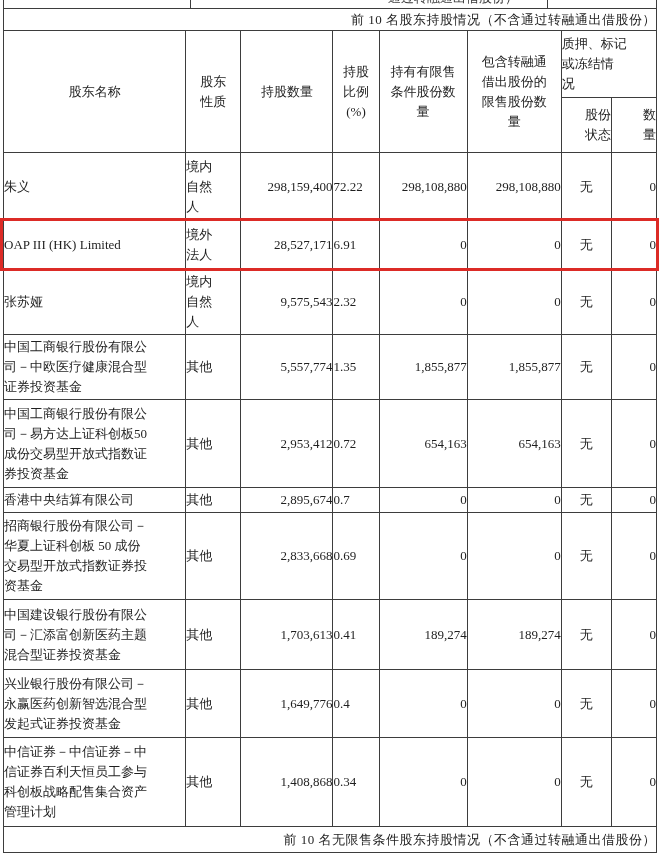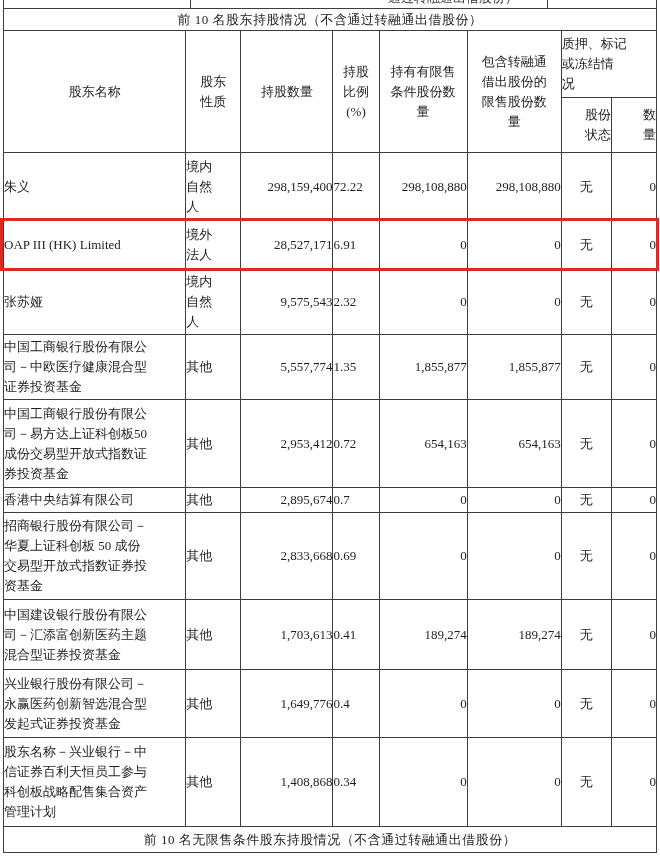--- a/index.html
+++ b/index.html
@@ -16,21 +16,21 @@
     position:absolute;left:3px;top:8px;width:654px;
     border-collapse:collapse;table-layout:fixed;
   }
   #main td{
     border:1px solid #3d3d3d;
     font-size:13px;line-height:20px;
     vertical-align:middle;
     padding:0;
     overflow:hidden;
   }
-  .title-cell{text-align:center;font-size:13.5px;letter-spacing:0.5px;}
+  .title-cell{text-align:right;font-size:13.5px;letter-spacing:0.5px;}
   .th{text-align:center;line-height:26px;white-space:pre-line;}
   .th-pledge{text-align:left;line-height:22px;white-space:pre-line;}
   .th-sub{text-align:right;line-height:21px;white-space:pre-line;}
   .name{text-align:left;padding-left:8px;white-space:pre-line;margin-top:28px;}
   .nature{text-align:left;white-space:pre-line;}
   .num{text-align:right;font-variant-numeric:tabular-nums;}
   .pr6{padding-right:6px;}
   .pr12{padding-right:12px;}
   .pr16{padding-right:16px;}
   .pr8{padding-right:8px;}
@@ -209,21 +209,21 @@
       <td class="nature">其他</td>
       <td class="num pr6">1,649,776</td>
       <td class="pct">0.4</td>
       <td class="num pr12">0</td>
       <td class="num pr16">0</td>
       <td class="status">无</td>
       <td class="num pr8">0</td>
     </tr>
 
     <tr style="height:89px">
-      <td class="name">股东名称－兴业银行－中
+      <td class="name">中信证券－中信证券－中
 信证券百利天恒员工参与
 科创板战略配售集合资产
 管理计划</td>
       <td class="nature">其他</td>
       <td class="num pr6">1,408,868</td>
       <td class="pct">0.34</td>
       <td class="num pr12">0</td>
       <td class="num pr16">0</td>
       <td class="status">无</td>
       <td class="num pr8">0</td>

